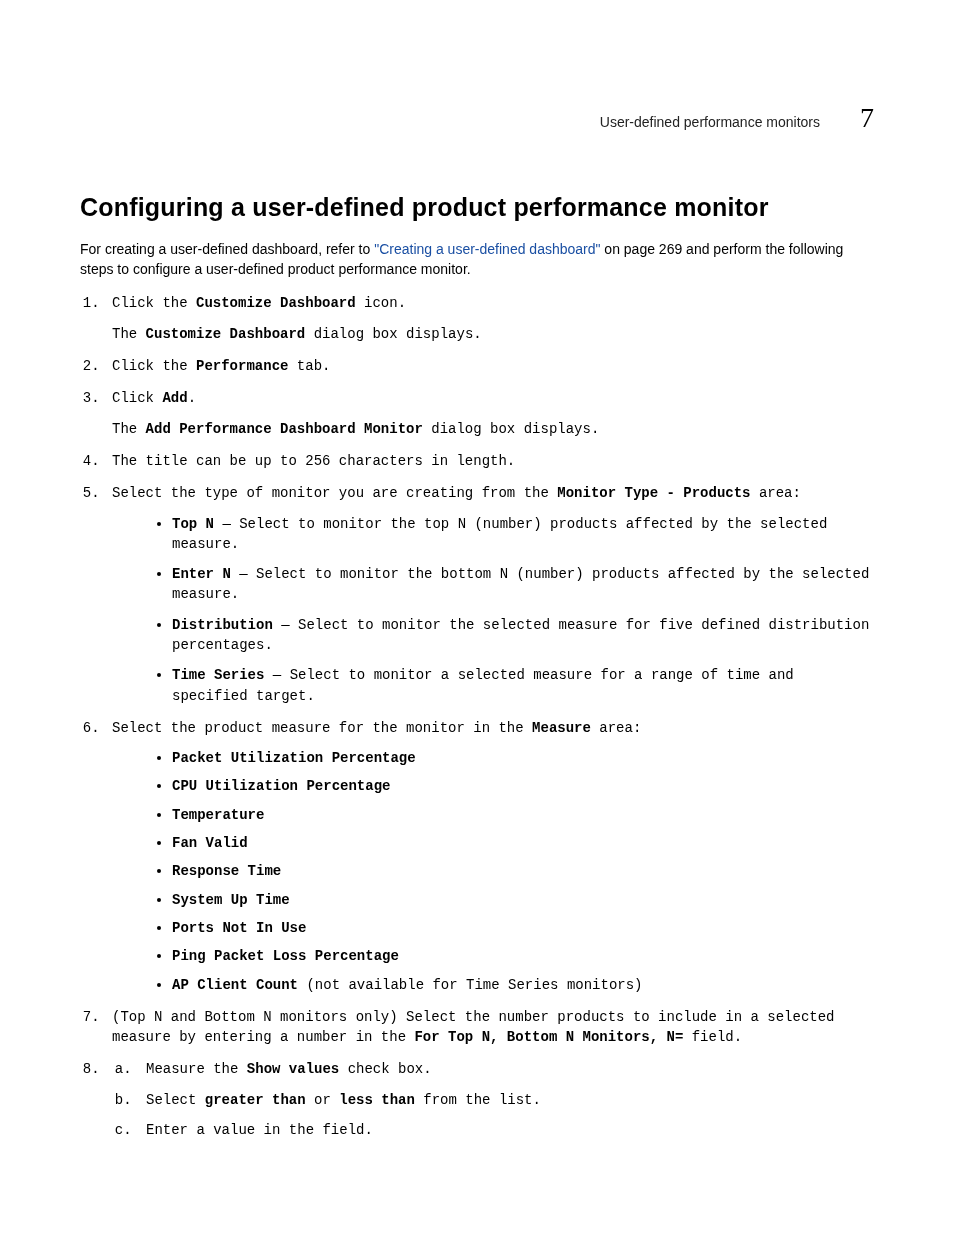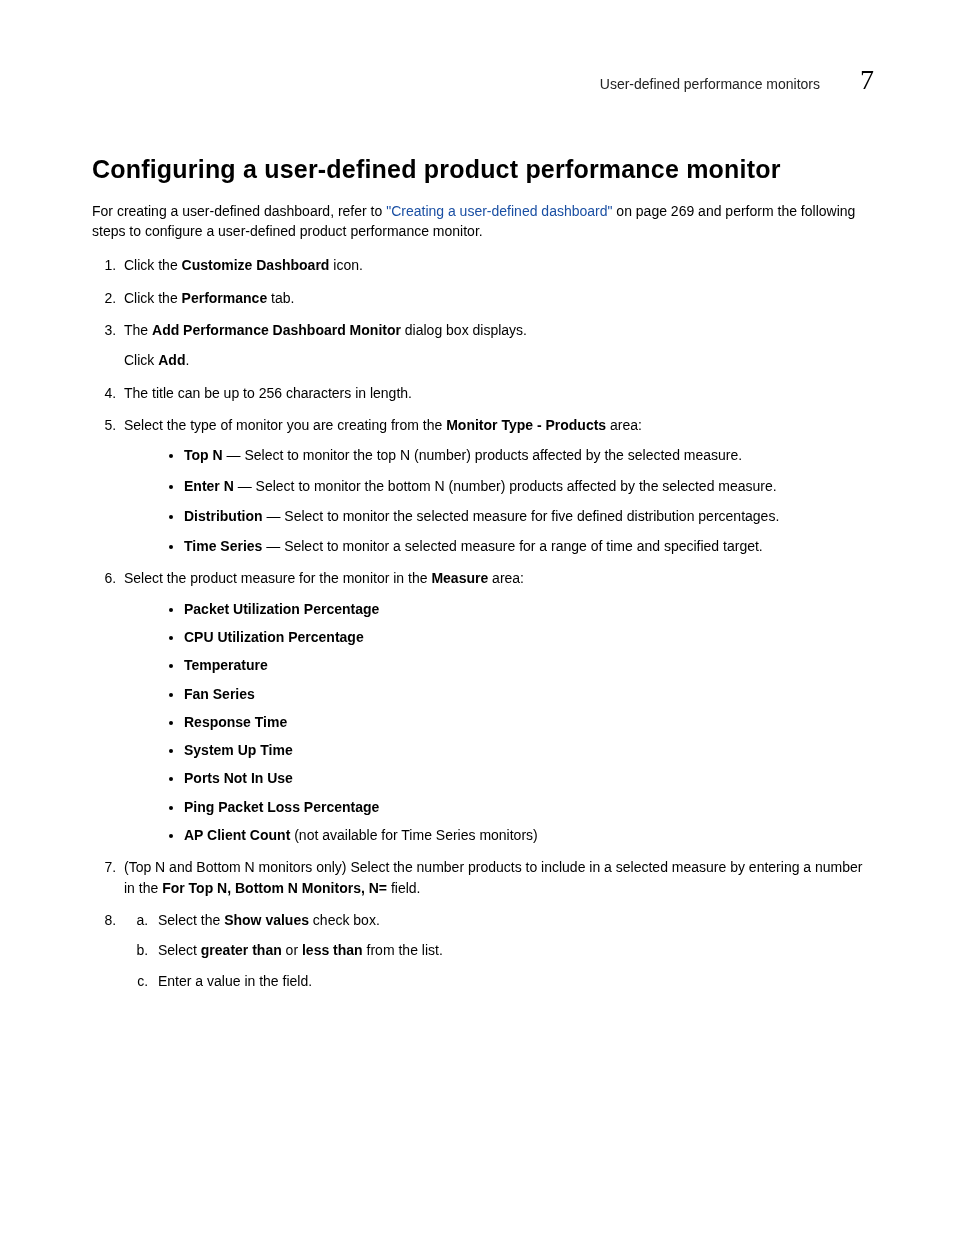--- a/index.html
+++ b/index.html
@@ -12,48 +12,50 @@
     width: 954px;
     box-sizing: border-box;
     line-height: 1.45;
   }
   .header-row {
     display: flex;
     justify-content: flex-end;
     align-items: baseline;
     gap: 40px;
     margin-bottom: 50px;
+    margin-top: 38px;
   }
   .header-text {
     font-size: 14px;
     color: #222;
   }
   .chapter-num {
     font-family: Georgia, 'Times New Roman', serif;
     font-size: 28px;
     font-weight: normal;
   }
   h1.section-title {
     font-family: "Helvetica Neue Condensed", "Arial Narrow", Arial, sans-serif;
     font-stretch: condensed;
     font-weight: 600;
     font-size: 25px;
     margin: 0 0 14px 0;
     letter-spacing: 0.2px;
   }
   .content {
-    margin-left: 12px;
+    margin-left: 0;
   }
   p { margin: 0 0 10px 0; }
   .intro { margin-bottom: 14px; }
   .link-blue { color: #1a4fa3; }
   ol.steps {
     list-style: decimal;
     margin: 0;
     padding-left: 28px;
+    font-family: Liberation Mono, monospace;
   }
   ol.steps > li {
     margin: 0 0 12px 0;
     padding-left: 4px;
   }
   ol.steps > li > p { margin: 0 0 10px 0; }
   ul.bullets {
     list-style: disc;
     margin: 8px 0 4px 0;
     padding-left: 60px;
@@ -87,29 +89,30 @@
   <h1 class="section-title">Configuring a user-defined product performance monitor</h1>
 
   <p class="intro">
     <span>For creating a user-defined dashboard, refer to </span><span class="link-blue">"Creating a user-defined dashboard"</span><span> on page 269 and perform the following steps to configure a user-defined product performance monitor.</span>
   </p>
 
   <ol class="steps">
 
     <li>
       <p><span>Click the </span><span class="bold">Customize Dashboard</span><span> icon.</span></p>
+      <p><span>The </span><span class="bold">Customize Dashboard</span><span> dialog box displays.</span></p>
     </li>
 
     <li>
       <p><span>Click the </span><span class="bold">Performance</span><span> tab.</span></p>
     </li>
 
     <li>
+      <p><span>Click </span><span class="bold">Add</span><span>.</span></p>
       <p><span>The </span><span class="bold">Add Performance Dashboard Monitor</span><span> dialog box displays.</span></p>
-      <p><span>Click </span><span class="bold">Add</span><span>.</span></p>
     </li>
 
     <li>
       <p>The title can be up to 256 characters in length.</p>
     </li>
 
     <li>
       <p><span>Select the type of monitor you are creating from the </span><span class="bold">Monitor Type - Products</span><span> area:</span></p>
       <ul class="bullets">
         <li><span class="bold">Top N</span><span> — Select to monitor the top N (number) products affected by the selected measure.</span></li>
@@ -118,36 +121,36 @@
         <li><span class="bold">Time Series</span><span> — Select to monitor a selected measure for a range of time and specified target.</span></li>
       </ul>
     </li>
 
     <li>
       <p><span>Select the product measure for the monitor in the </span><span class="bold">Measure</span><span> area:</span></p>
       <ul class="bullets tight">
         <li><span class="bold">Packet Utilization Percentage</span></li>
         <li><span class="bold">CPU Utilization Percentage</span></li>
         <li><span class="bold">Temperature</span></li>
-        <li><span class="bold">Fan Series</span></li>
+        <li><span class="bold">Fan Valid</span></li>
         <li><span class="bold">Response Time</span></li>
         <li><span class="bold">System Up Time</span></li>
         <li><span class="bold">Ports Not In Use</span></li>
         <li><span class="bold">Ping Packet Loss Percentage</span></li>
         <li><span class="bold">AP Client Count</span><span> (not available for Time Series monitors)</span></li>
       </ul>
     </li>
 
     <li>
       <p><span>(Top N and Bottom N monitors only) Select the number products to include in a selected measure by entering a number in the </span><span class="bold">For Top N, Bottom N Monitors, N=</span><span> field.</span></p>
     </li>
 
     <li>
       <ol class="sub-alpha">
-        <li><span>Select the </span><span class="bold">Show values</span><span> check box.</span></li>
+        <li><span>Measure the </span><span class="bold">Show values</span><span> check box.</span></li>
         <li><span>Select </span><span class="bold">greater than</span><span> or </span><span class="bold">less than</span><span> from the list.</span></li>
         <li>Enter a value in the field.</li>
       </ol>
     </li>
 
   </ol>
 
 </div>
 
 </body></html>

